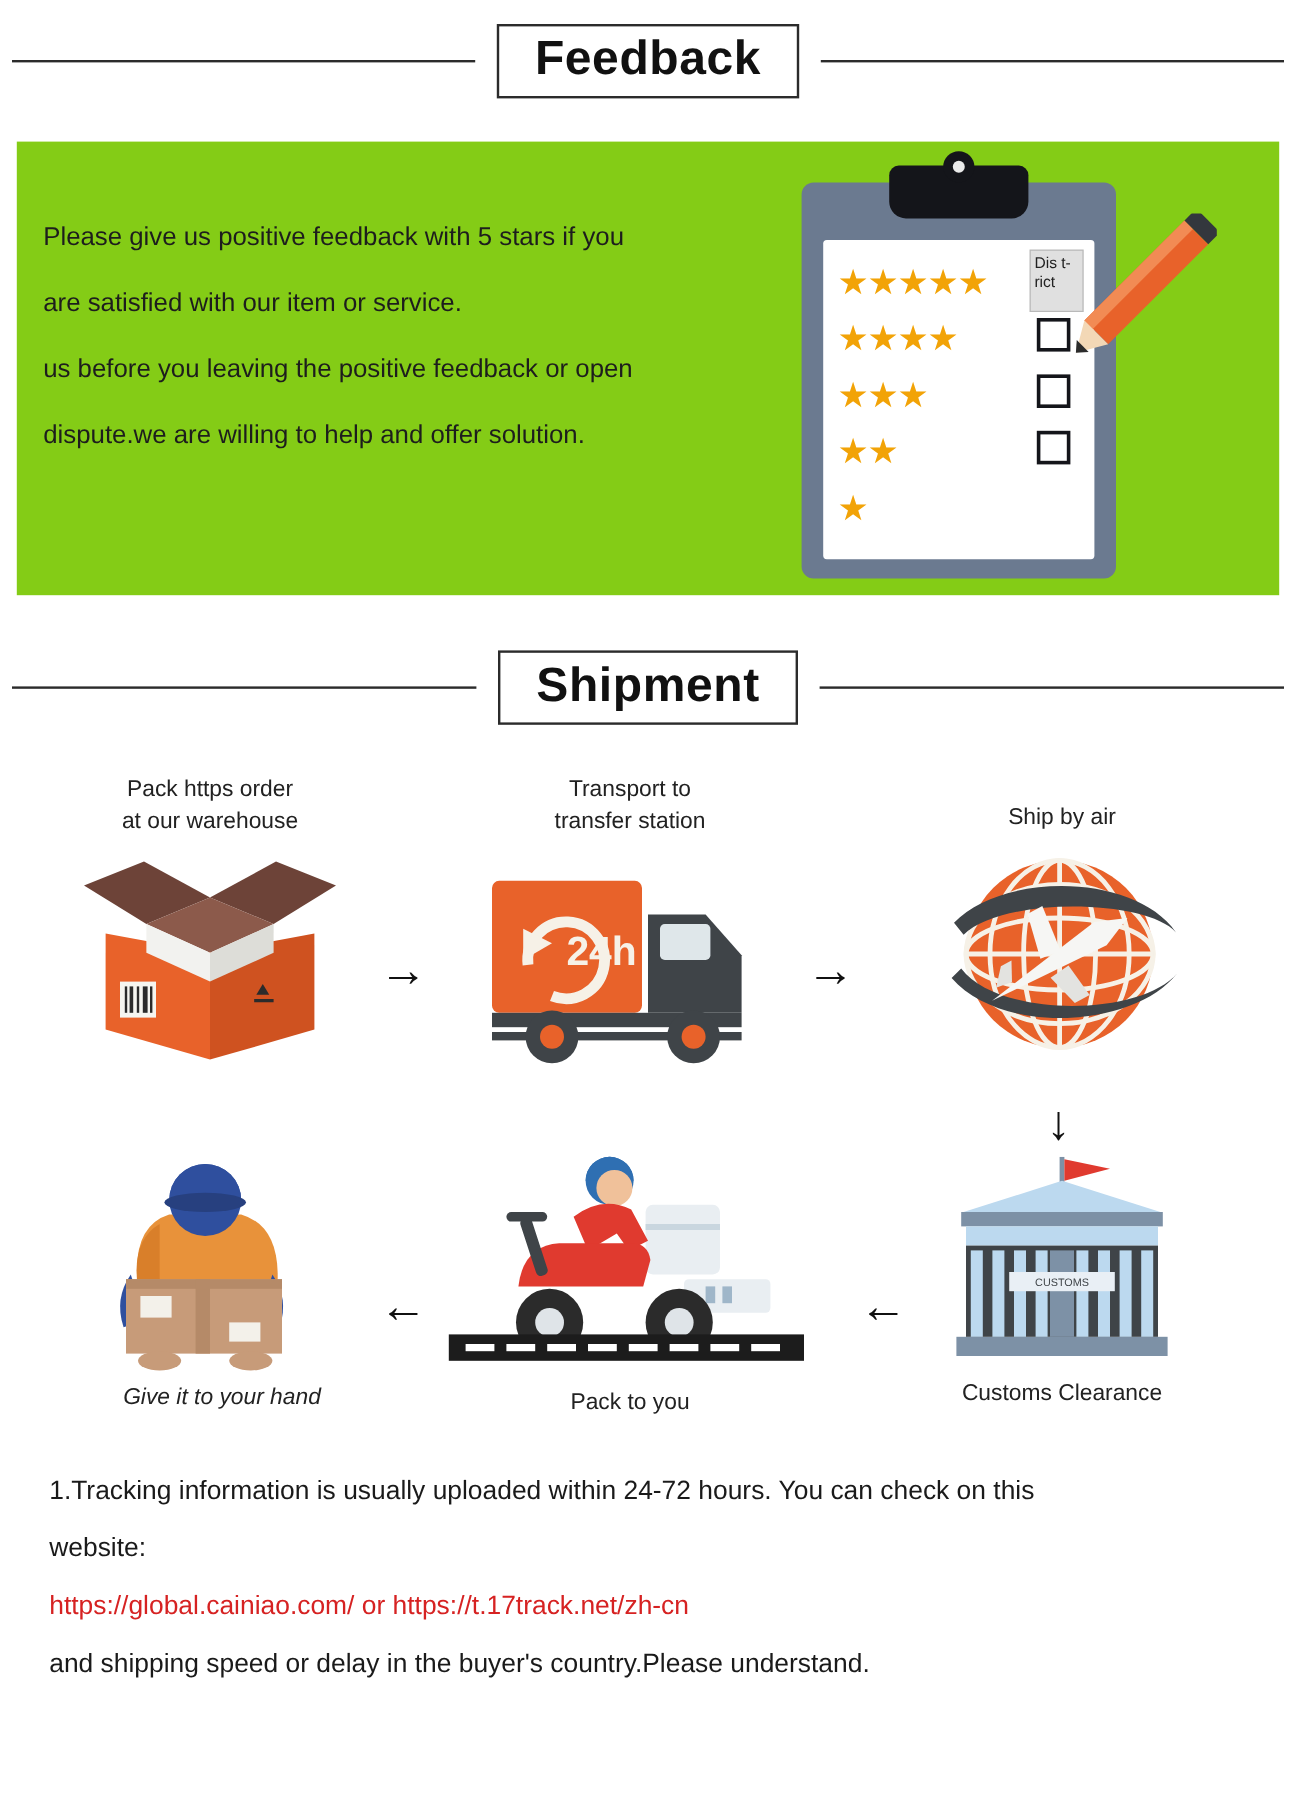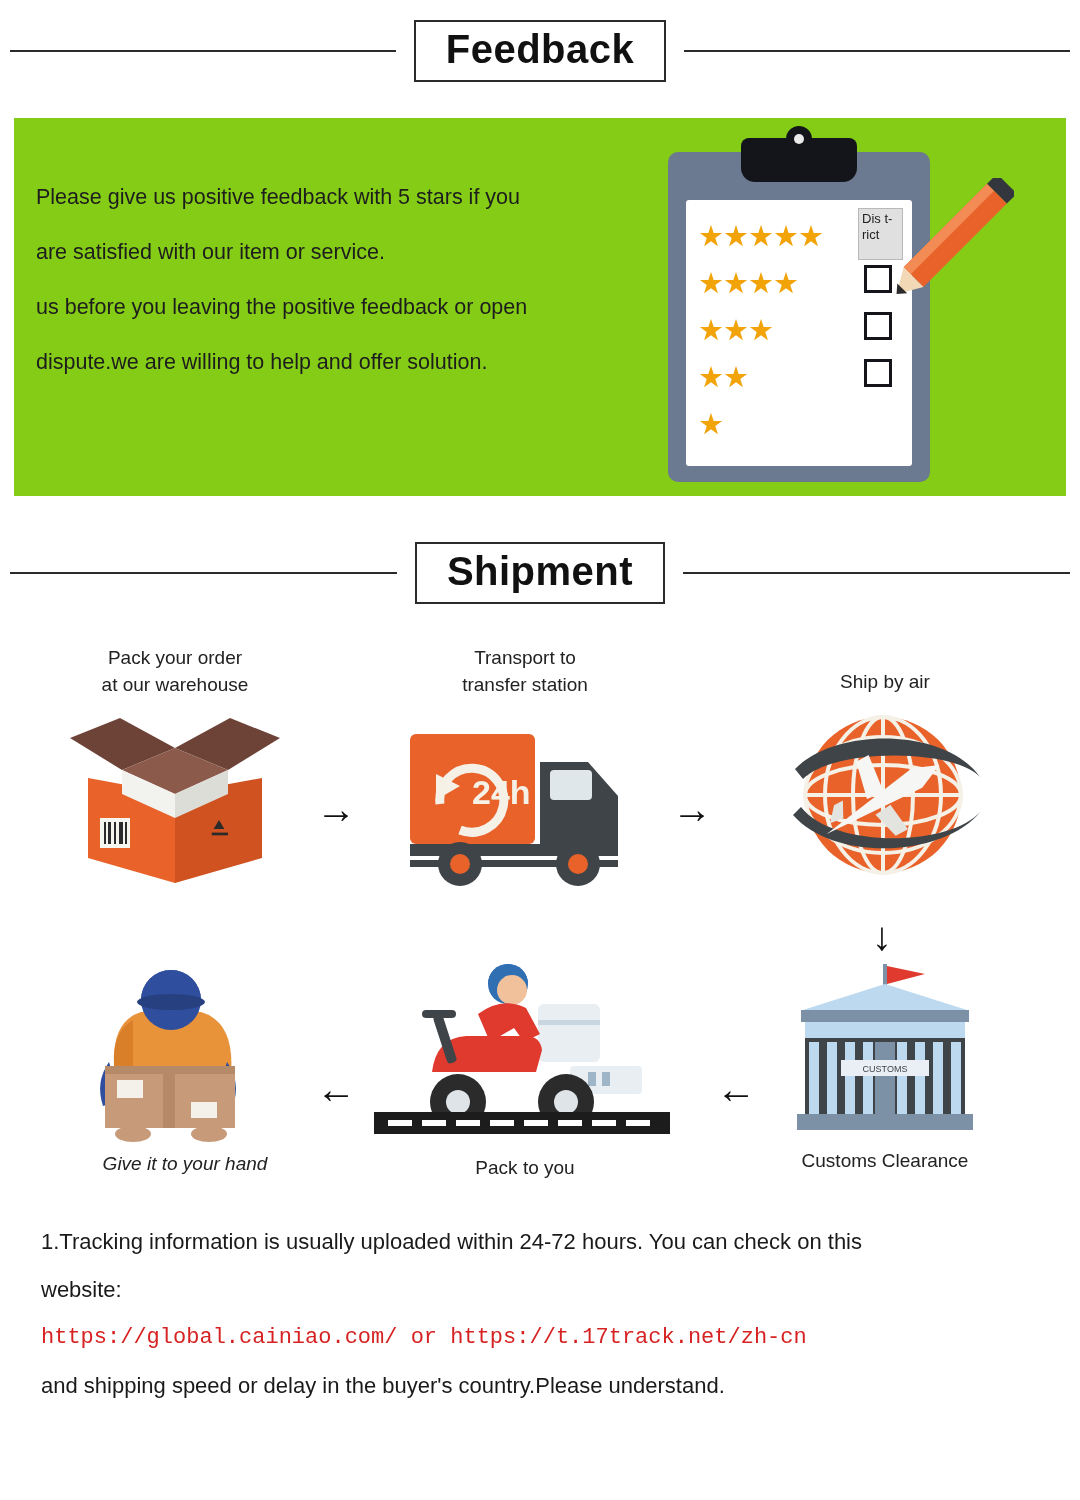--- a/index.html
+++ b/index.html
@@ -168,21 +168,21 @@
   .art { position: relative; }
 
   
   .notes {
     margin: 14px 34px 0 41px;
     font-size: 22px;
     line-height: 48px;
     color: #1a1a1a;
   }
   .notes p { margin: 0; }
-  .notes .link { color: #d62222; font-family: Liberation Mono, monospace; }
+  .notes .link { color: #d62222; }
 </style>
 </head>
 <body>
 
 <div class="page">
 
   <div class="section-head" style="margin-top:20px;">
     <div class="rule"></div>
     <div class="title-box">Feedback</div>
     <div class="rule"></div>
@@ -232,21 +232,21 @@
 
   <div class="section-head shipment-head">
     <div class="rule"></div>
     <div class="title-box">Shipment</div>
     <div class="rule"></div>
   </div>
 
   <div class="flow">
 
     <div class="cell" style="left:50px; top:0; width:250px;">
-      <div class="cap">Pack your order</div>
+      <div class="cap">Pack https order</div>
       <div class="cap">at our warehouse</div>
       <div class="art">
         <svg width="230" height="180" viewBox="0 0 230 180" style="margin-top:10px;">
           <polygon points="10,30 60,10 115,40 62,62" fill="#6d4338"></polygon>
           <polygon points="220,30 170,10 115,40 168,62" fill="#6d4338"></polygon>
           <polygon points="62,62 115,40 168,62 115,86" fill="#8c5a4b"></polygon>
           <polygon points="28,70 115,86 115,175 28,150" fill="#e8622a"></polygon>
           <polygon points="202,70 115,86 115,175 202,150" fill="#cf5220"></polygon>
           <polygon points="62,62 115,86 115,110 62,86" fill="#f2f2ef"></polygon>
           <polygon points="168,62 115,86 115,110 168,86" fill="#ddddd8"></polygon>

